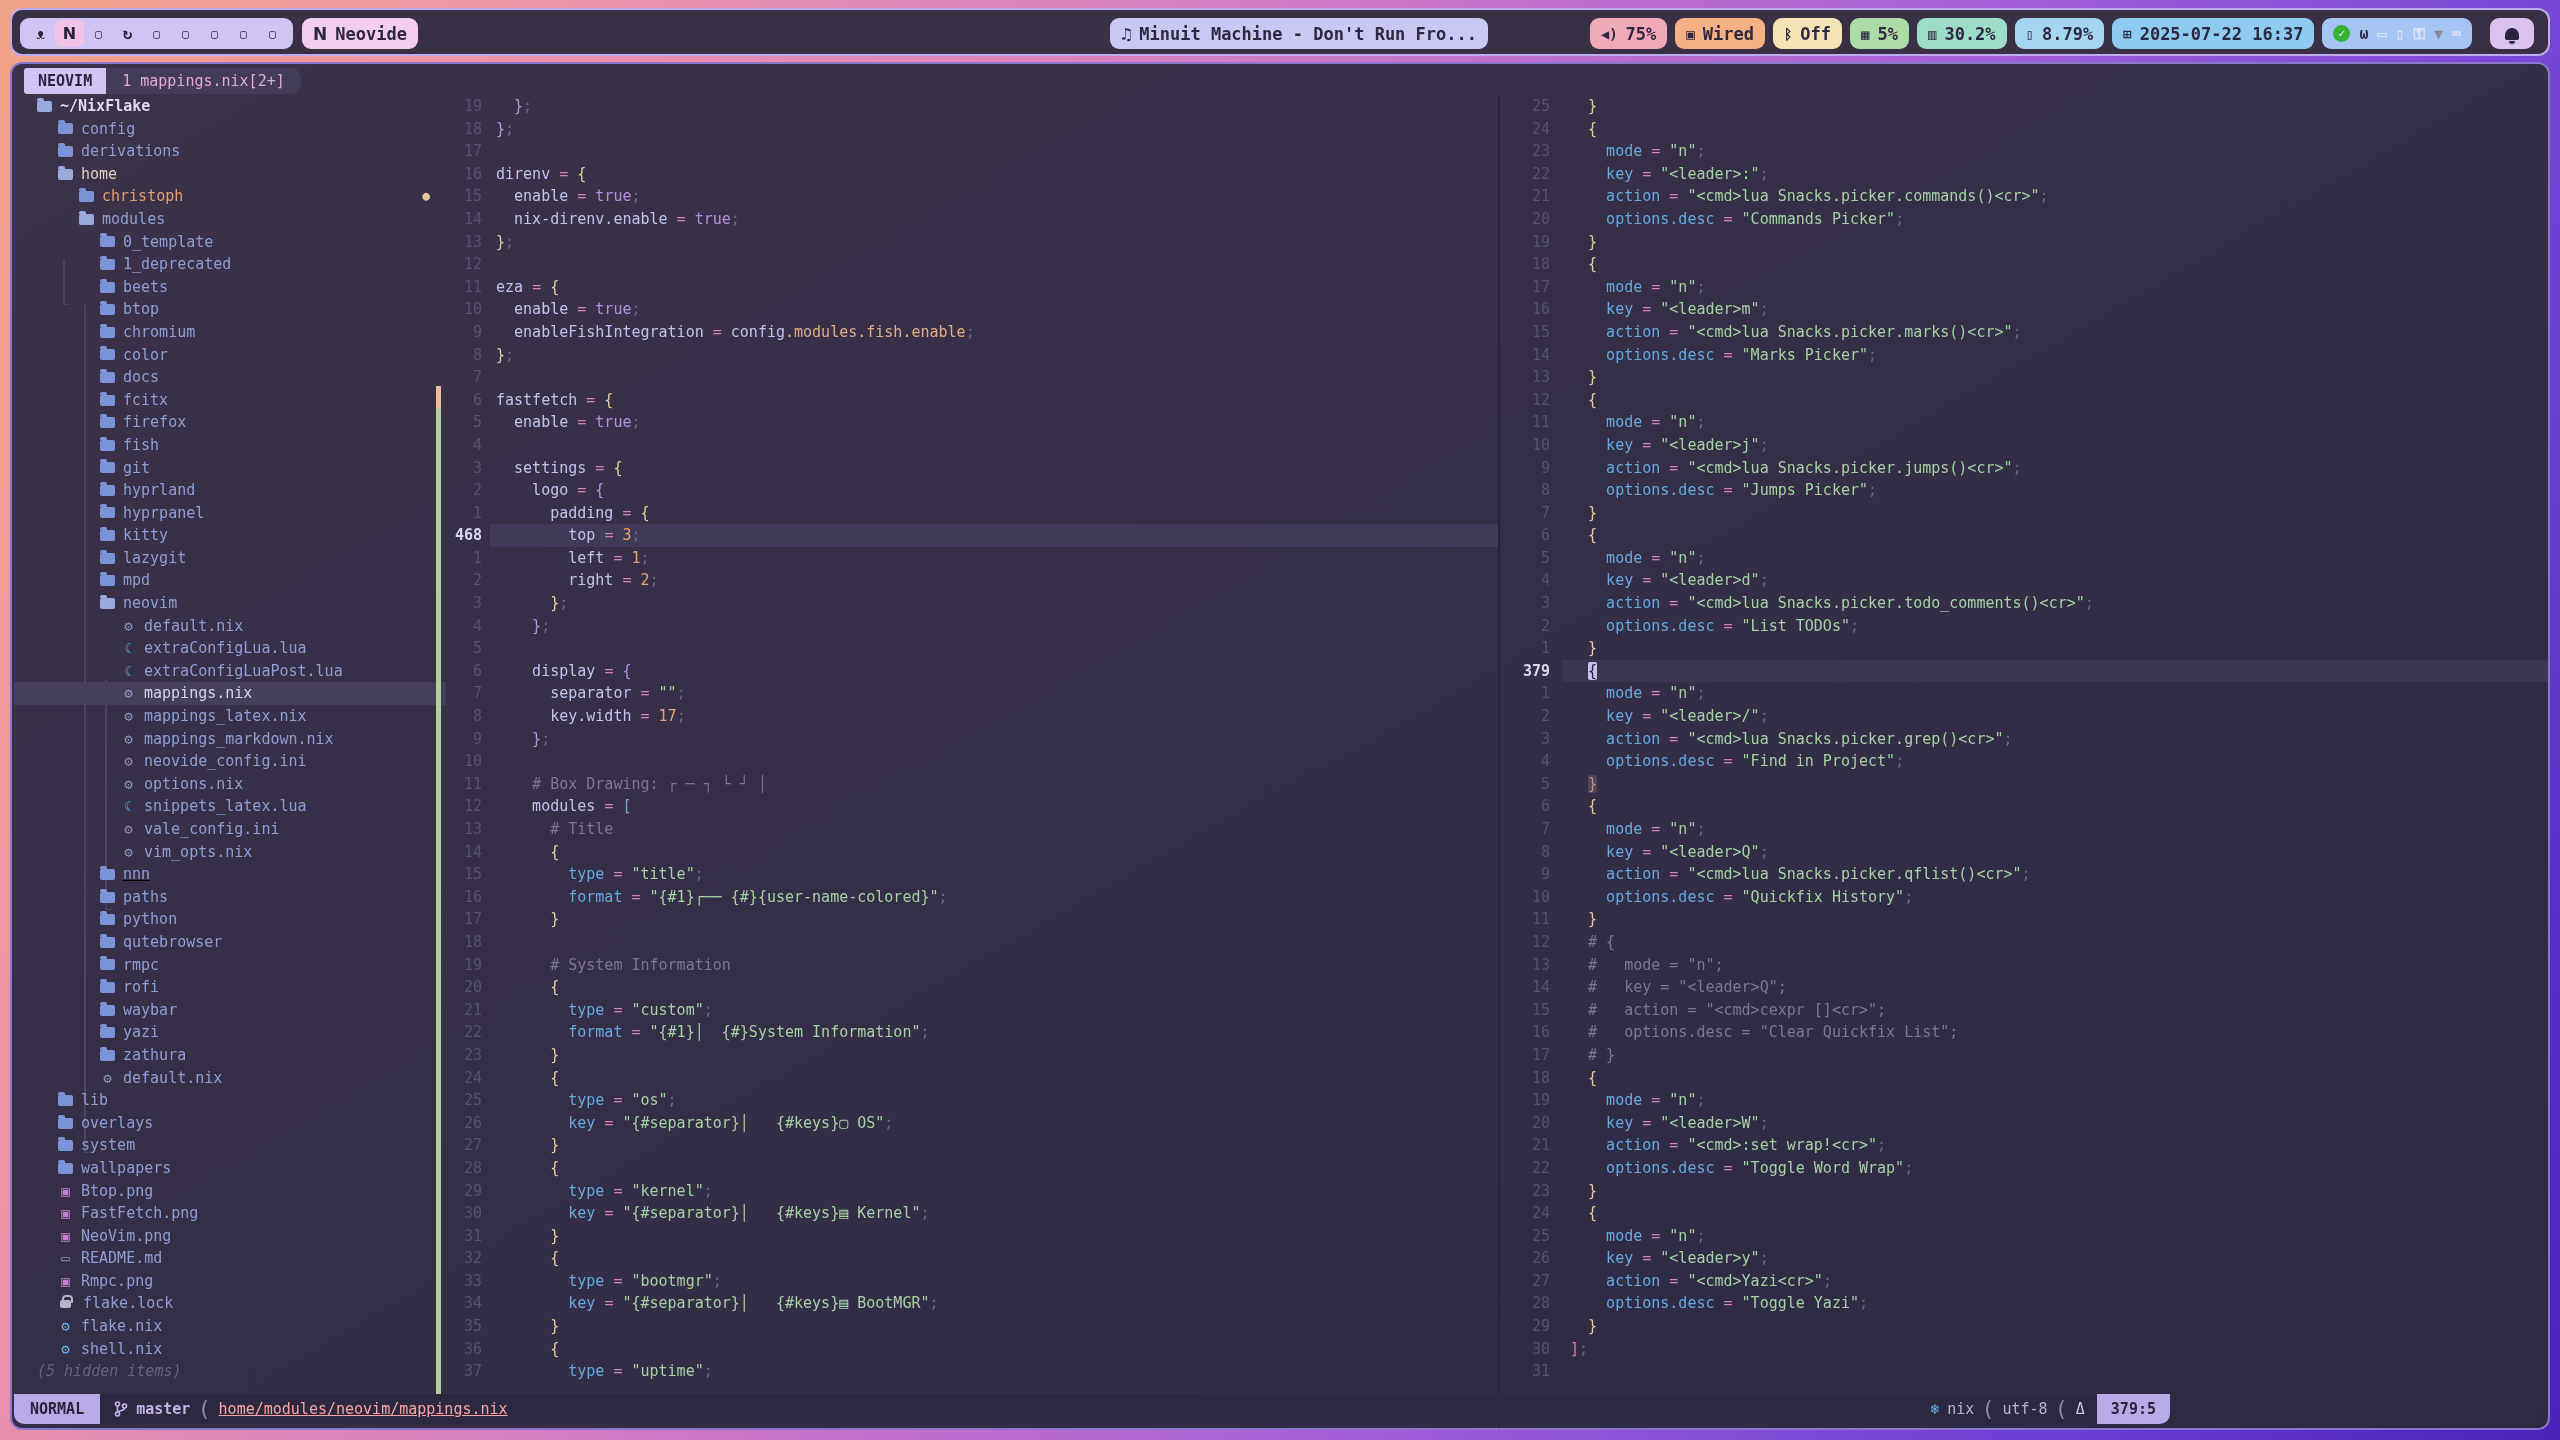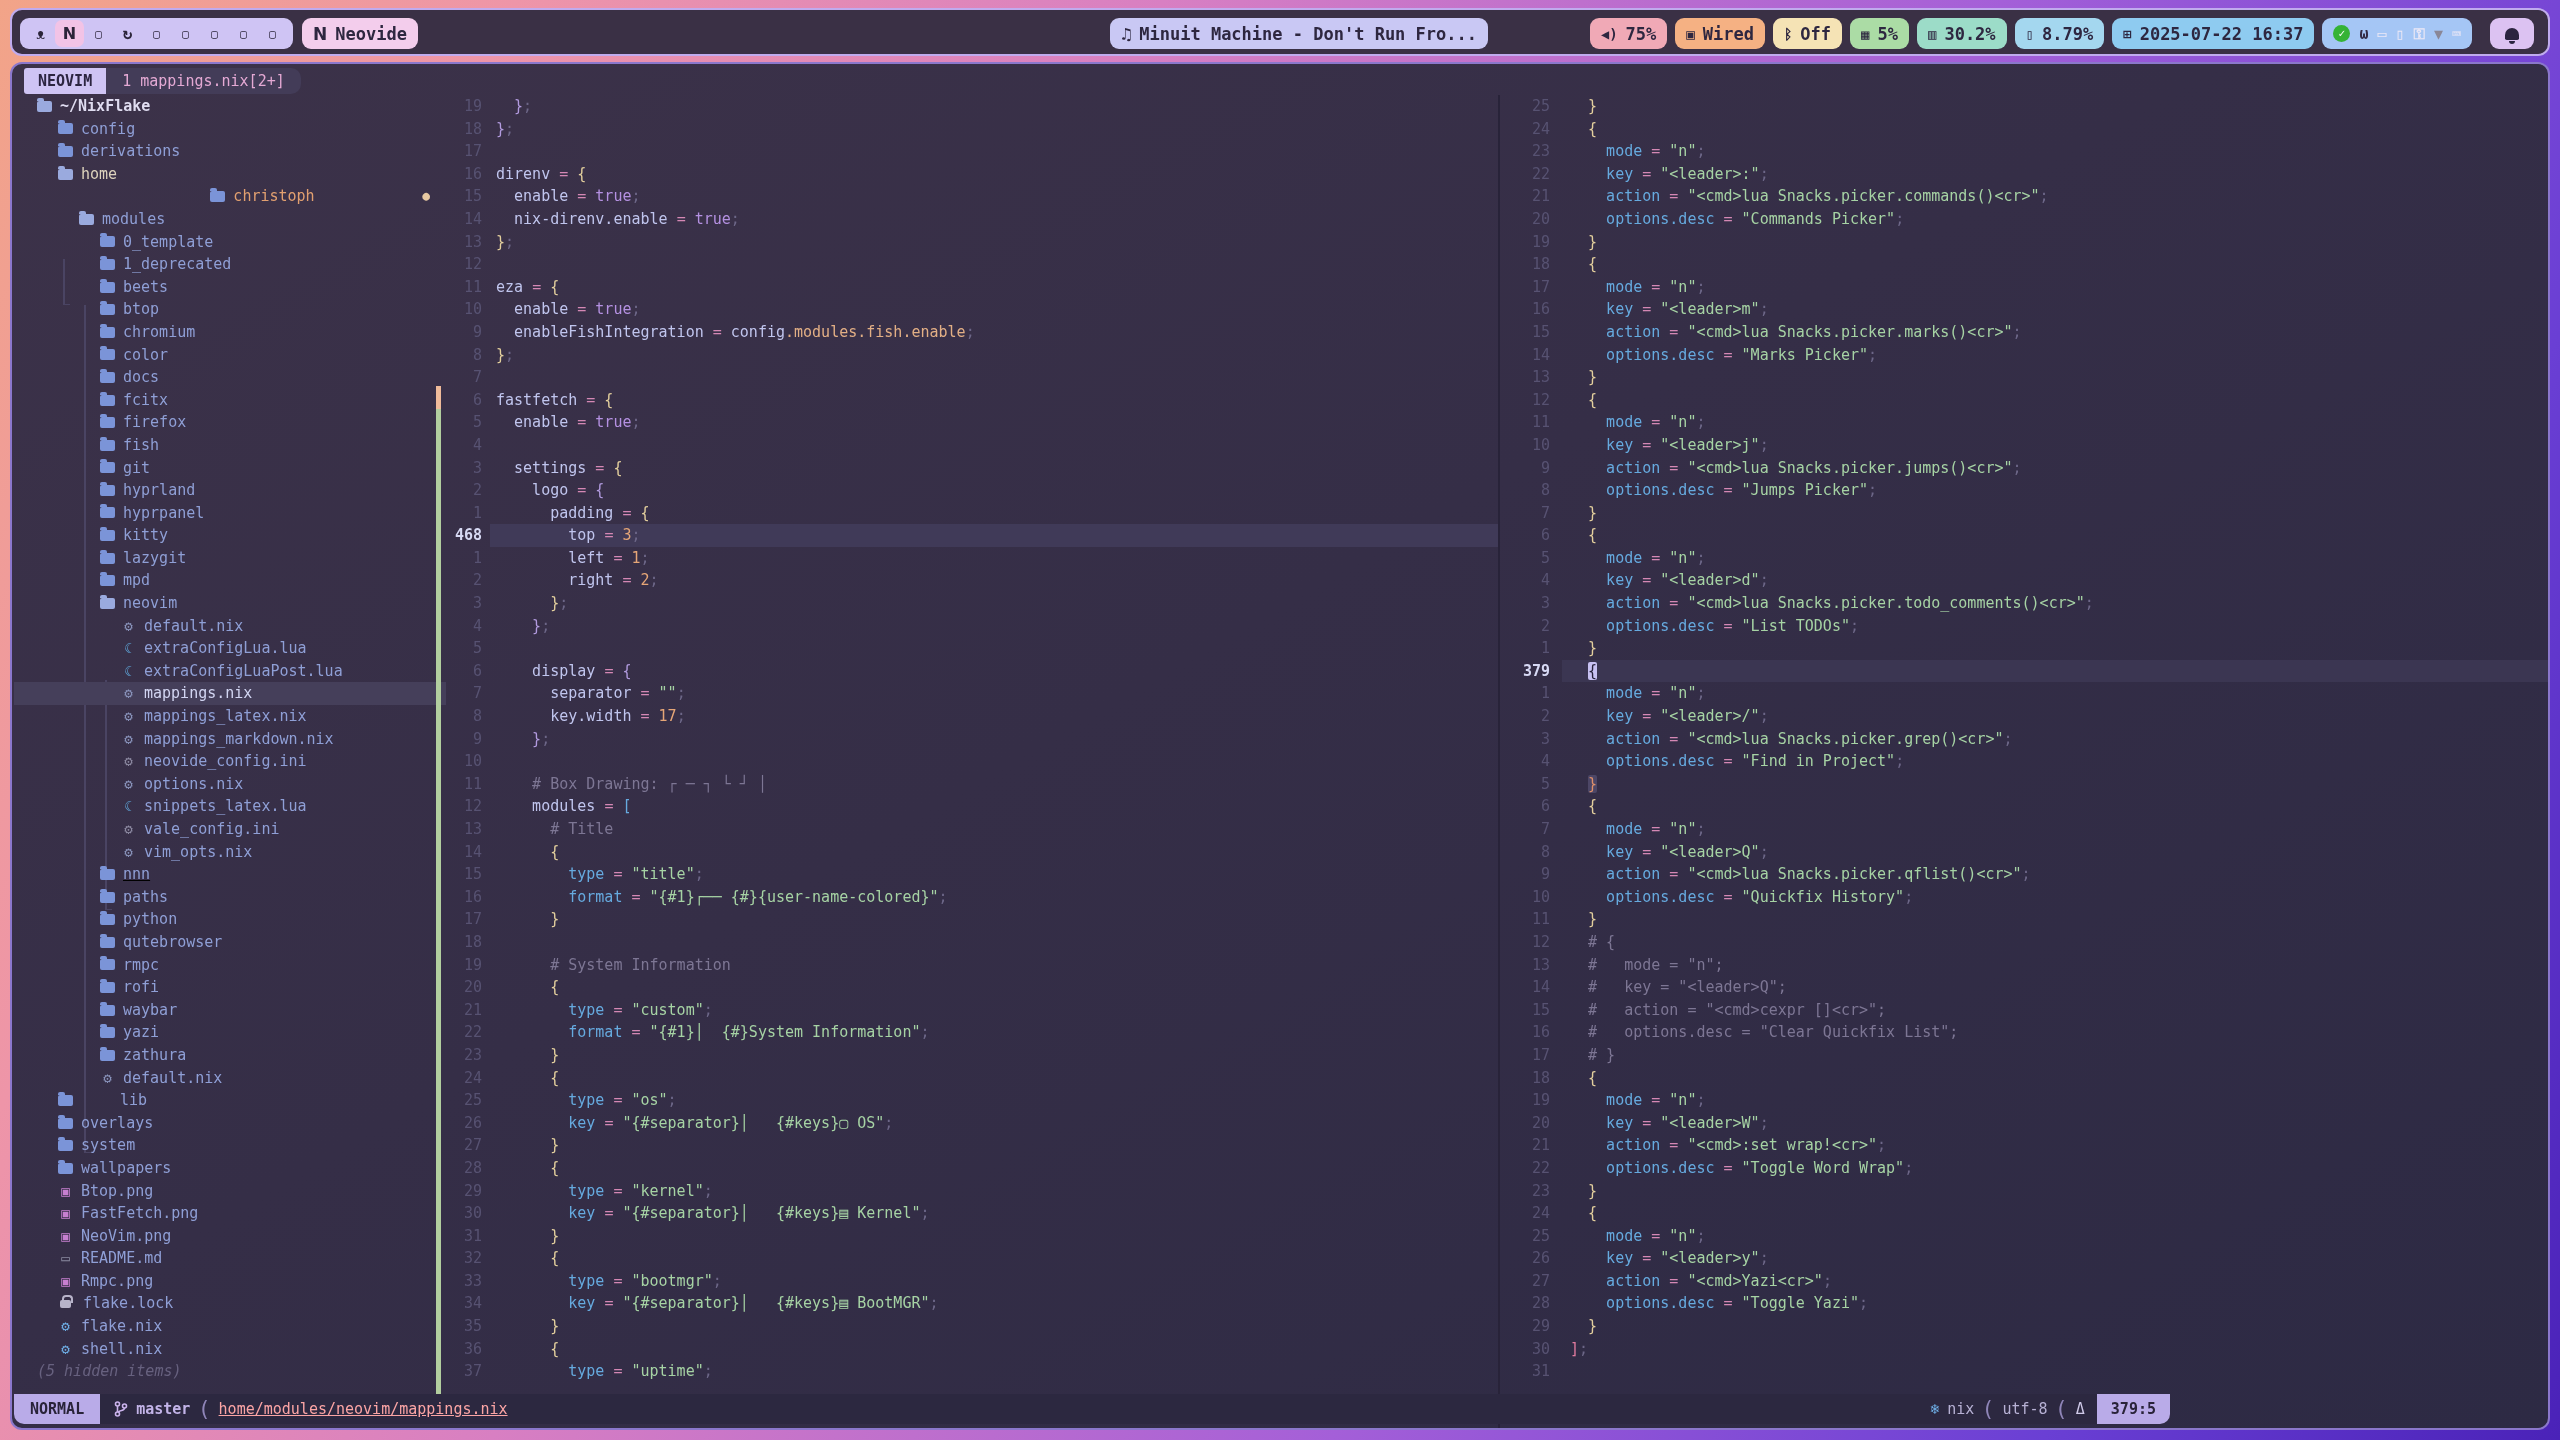--- a/index.html
+++ b/index.html
@@ -182,21 +182,21 @@
   </div>
 
   <div class="tree" id="tree">
     <div class="guide" style="left:49px; top:164px; height:46px;"></div>
     <div class="guide" style="left:70px; top:210px; height:848px;"></div>
     <div class="guide" style="left:91px; top:585px; height:230px;"></div>
   <div class="trow" style="padding-left: 23px;"><span class="fico open"></span><span class="tlabel" style="color: rgb(223, 220, 240); font-weight: bold;">~/NixFlake</span></div>
       <div class="trow" style="padding-left: 44px;"><span class="fico"></span><span class="tlabel">config</span></div>
       <div class="trow" style="padding-left: 44px;"><span class="fico"></span><span class="tlabel">derivations</span></div>
       <div class="trow" style="padding-left: 44px;"><span class="fico open"></span><span class="tlabel" style="color: rgb(221, 211, 189);">home</span></div>
-      <div class="trow" style="padding-left: 65px; justify-content: center;"><span class="fico"></span><span class="tlabel" style="color: rgb(226, 160, 112);">christoph</span><span class="dot">●</span></div>
+      <div class="trow" style="padding-left: 65px;"><span class="fico"></span><span class="tlabel" style="color: rgb(226, 160, 112);">christoph</span><span class="dot">●</span></div>
       <div class="trow" style="padding-left: 65px;"><span class="fico open"></span><span class="tlabel">modules</span></div>
       <div class="trow" style="padding-left: 86px;"><span class="fico"></span><span class="tlabel">0_template</span></div>
       <div class="trow" style="padding-left: 86px;"><span class="fico"></span><span class="tlabel">1_deprecated</span></div>
       <div class="trow" style="padding-left: 86px;"><span class="fico"></span><span class="tlabel">beets</span></div>
       <div class="trow" style="padding-left: 86px;"><span class="fico"></span><span class="tlabel">btop</span></div>
       <div class="trow" style="padding-left: 86px;"><span class="fico"></span><span class="tlabel">chromium</span></div>
       <div class="trow" style="padding-left: 86px;"><span class="fico"></span><span class="tlabel">color</span></div>
       <div class="trow" style="padding-left: 86px;"><span class="fico"></span><span class="tlabel">docs</span></div>
       <div class="trow" style="padding-left: 86px;"><span class="fico"></span><span class="tlabel">fcitx</span></div>
       <div class="trow" style="padding-left: 86px;"><span class="fico"></span><span class="tlabel">firefox</span></div>
@@ -222,21 +222,21 @@
       <div class="trow" style="padding-left: 86px; text-decoration: underline;"><span class="fico"></span><span class="tlabel">nnn</span></div>
       <div class="trow" style="padding-left: 86px;"><span class="fico"></span><span class="tlabel">paths</span></div>
       <div class="trow" style="padding-left: 86px;"><span class="fico"></span><span class="tlabel">python</span></div>
       <div class="trow" style="padding-left: 86px;"><span class="fico"></span><span class="tlabel">qutebrowser</span></div>
       <div class="trow" style="padding-left: 86px;"><span class="fico"></span><span class="tlabel">rmpc</span></div>
       <div class="trow" style="padding-left: 86px;"><span class="fico"></span><span class="tlabel">rofi</span></div>
       <div class="trow" style="padding-left: 86px;"><span class="fico"></span><span class="tlabel">waybar</span></div>
       <div class="trow" style="padding-left: 86px;"><span class="fico"></span><span class="tlabel">yazi</span></div>
       <div class="trow" style="padding-left: 86px;"><span class="fico"></span><span class="tlabel">zathura</span></div>
       <div class="trow" style="padding-left: 86px;"><span class="gly" style="color: rgb(138, 148, 188);">⚙</span><span class="tlabel">default.nix</span></div>
-      <div class="trow" style="padding-left: 44px; gap: 39px;"><span class="fico"></span><span class="tlabel">lib</span></div>
+      <div class="trow" style="padding-left: 44px;"><span class="fico"></span><span class="tlabel">lib</span></div>
       <div class="trow" style="padding-left: 44px;"><span class="fico"></span><span class="tlabel">overlays</span></div>
       <div class="trow" style="padding-left: 44px;"><span class="fico"></span><span class="tlabel">system</span></div>
       <div class="trow" style="padding-left: 44px;"><span class="fico"></span><span class="tlabel">wallpapers</span></div>
       <div class="trow" style="padding-left: 44px;"><span class="gly" style="color: rgb(199, 127, 208);">▣</span><span class="tlabel">Btop.png</span></div>
       <div class="trow" style="padding-left: 44px;"><span class="gly" style="color: rgb(199, 127, 208);">▣</span><span class="tlabel">FastFetch.png</span></div>
       <div class="trow" style="padding-left: 44px;"><span class="gly" style="color: rgb(199, 127, 208);">▣</span><span class="tlabel">NeoVim.png</span></div>
       <div class="trow" style="padding-left: 44px;"><span class="gly" style="color: rgb(138, 138, 160);">▭</span><span class="tlabel">README.md</span></div>
       <div class="trow" style="padding-left: 44px;"><span class="gly" style="color: rgb(199, 127, 208);">▣</span><span class="tlabel">Rmpc.png</span></div>
       <div class="trow" style="padding-left: 44px;"><span class="lockico"></span><span class="tlabel">flake.lock</span></div>
       <div class="trow" style="padding-left: 44px;"><span class="gly" style="color: rgb(111, 176, 232);">⚙</span><span class="tlabel">flake.nix</span></div>

